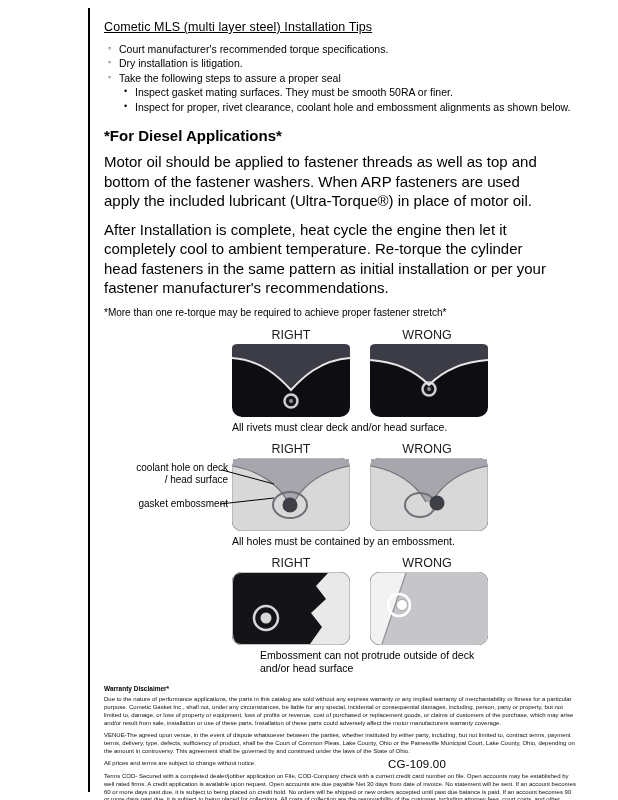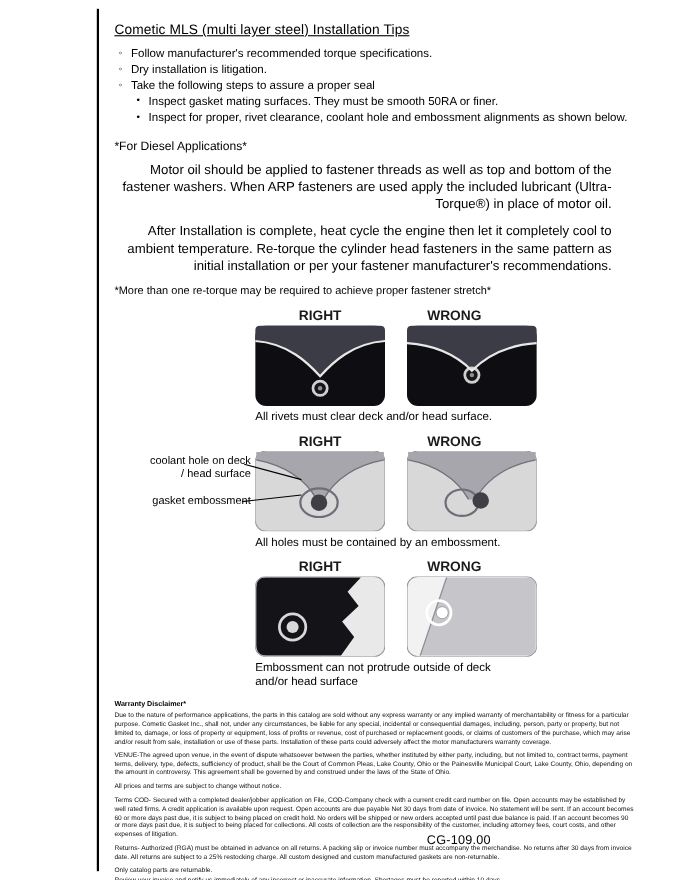--- a/index.html
+++ b/index.html
@@ -19,32 +19,32 @@
     position: absolute; left: 104px; top: 20px; width: 474px;
   }
   .title {
     font-size: 12.5px; font-weight: normal; text-decoration: underline;
     margin-bottom: 9px; letter-spacing: 0.1px;
   }
   .tips { margin-left: 4px; }
   .tip { position: relative; font-size: 10.5px; line-height: 1.28; padding-left: 11px; margin-bottom: 1px; }
   .tip .marker { position: absolute; left: 0; top: 0; font-size: 9px; }
   .tip.l2 { margin-left: 16px; }
-  .diesel-heading { font-size: 11px; font-weight: normal; margin: 13px 0 8px 0; }
-  .para { font-size: 12px; line-height: 1.3; width: 452px; margin-bottom: 9px; text-align: right; }
+  .diesel-heading { font-size: 15px; font-weight: bold; margin: 13px 0 8px 0; }
+  .para { font-size: 15px; line-height: 1.3; width: 452px; margin-bottom: 9px; }
   .note { font-size: 10px; margin: 2px 0 10px 0; }
 
   .diagrams { margin-left: 128px; width: 300px; }
   .dg-row { position: relative; margin-bottom: 2px; }
-  .dg-headers { display: flex; gap: 4px; font-weight: bold; }
+  .dg-headers { display: flex; gap: 18px; }
   .dg-header { width: 118px; text-align: center; font-size: 12.5px; color: #1a1a1a; padding-bottom: 2px; }
   .dg-images { display: flex; gap: 20px; }
   .dg-img { width: 118px; height: 73px; display: block; }
   .dg-caption { font-size: 10.5px; margin: 4px 0 9px 0; white-space: nowrap; }
-  .dg-caption.wrap { white-space: normal; width: 230px; line-height: 1.25; }
+  .dg-caption.wrap { white-space: normal; width: 230px; line-height: 1.25; margin-left: 28px; }
 
   .ptr-label { position: absolute; text-align: right; font-size: 10px; line-height: 1.2; }
   .lbl-coolant { left: -96px; top: 20px; width: 92px; }
   .lbl-emboss { left: -110px; top: 56px; width: 106px; }
   .lbl-lines { position: absolute; left: -12px; top: 18px; overflow: visible; }
 
   .disclaimer { margin-top: 10px; width: 472px; }
   .disclaimer-heading { font-size: 6.5px; font-weight: bold; margin-bottom: 4px; }
   .disclaimer p { font-size: 6px; line-height: 1.32; margin-bottom: 4.5px; color: #111; }
   .disclaimer p.tight { margin-bottom: 1px; }
@@ -59,21 +59,21 @@
 
 <div class="left-rule"></div>
 
 <div class="content">
 
   <div class="title">Cometic MLS (multi layer steel) Installation Tips</div>
 
   <div class="tips">
     <div class="tip l1">
       <span class="marker">◦</span>
-      <span>Follow manufacturer's recommended torque specifications.</span>
+      <span>Court manufacturer's recommended torque specifications.</span>
     </div>
     <div class="tip l1">
       <span class="marker">◦</span>
       <span>Dry installation is litigation.</span>
     </div>
     <div class="tip l1">
       <span class="marker">◦</span>
       <span>Take the following steps to assure a proper seal</span>
     </div>
     <div class="tip l2">

